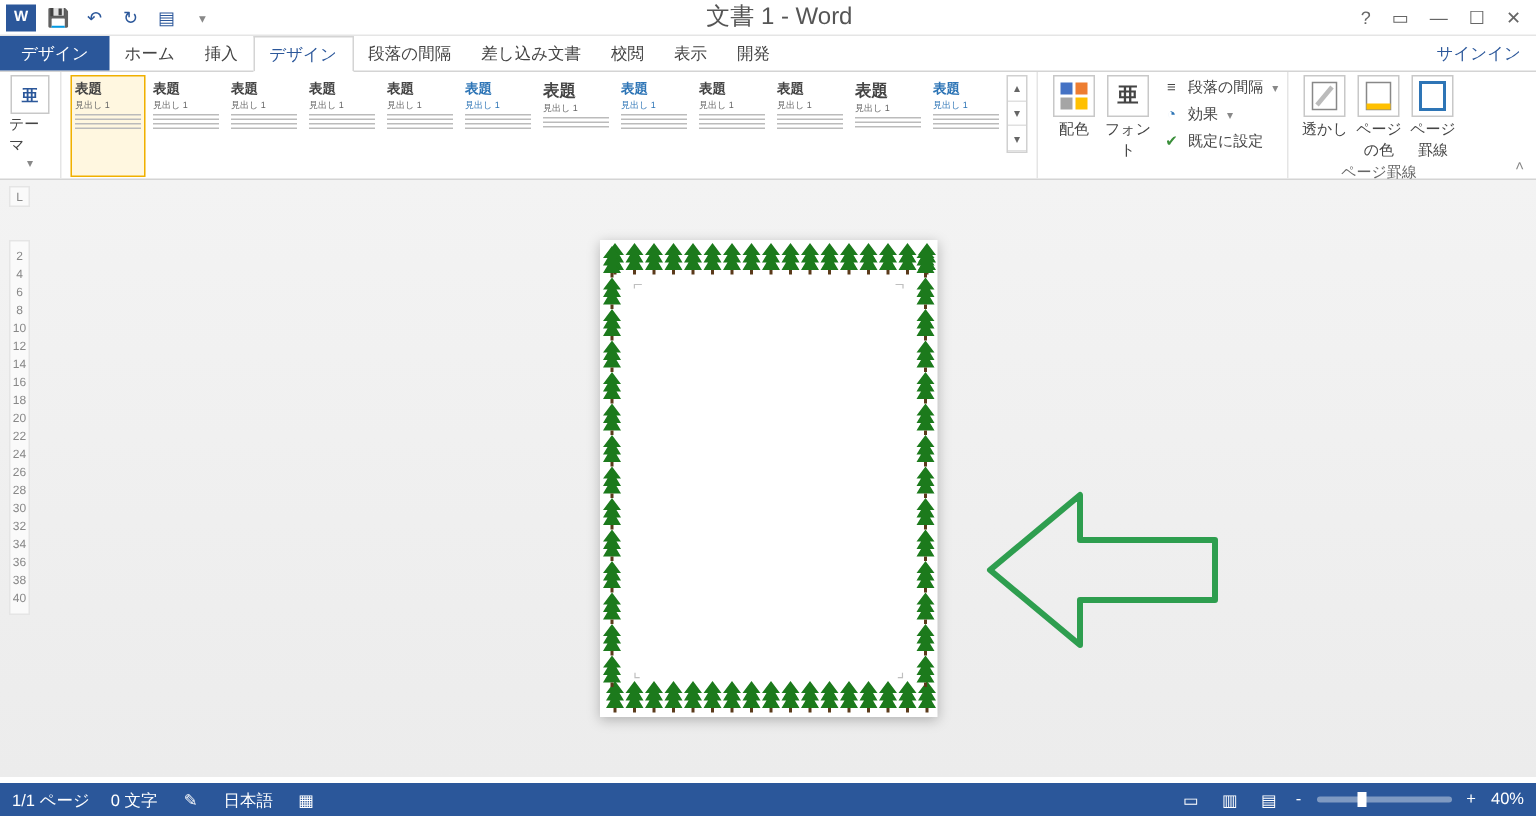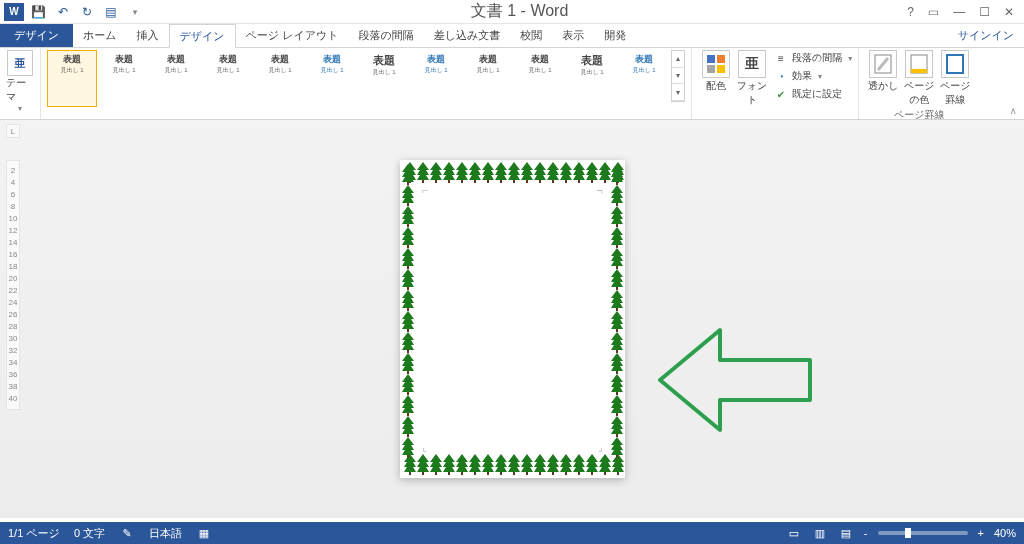--- a/index.html
+++ b/index.html
@@ -21,21 +21,21 @@
   .tabrow .signin { margin-left: auto; padding: 0 10px; color: #2b579a; display: flex; align-items: center; }
 
   
   .ribbon { height: 72px; background: #fff; border-bottom: 1px solid #d4d4d4; display: flex; font-size: 10px; color: #444; }
   .rgroup { border-right: 1px solid #e5e5e5; padding: 2px 6px 1px 6px; display: flex; flex-direction: column; }
   .rgroup .body { flex: 1; display: flex; align-items: flex-start; }
   .rgroup .glabel { text-align: center; font-size: 10px; color: #666; padding-top: 1px; }
   .themes-btn { display: flex; flex-direction: column; align-items: center; width: 28px; }
   .themes-btn .ticn { width: 26px; height: 26px; border: 1px solid #c8c8c8; display: flex; align-items: center; justify-content: center; background: #fff; font-size: 11px; font-weight: bold; color: #2b579a; }
   .gallery { display: flex; gap: 2px; }
-  .galitem { width: 50px; height: 57px; border: 1px solid transparent; padding: 2px; display: flex; flex-direction: column; cursor: pointer; overflow: hidden; align-items: center; }
+  .galitem { width: 50px; height: 68px; border: 1px solid transparent; padding: 2px; display: flex; flex-direction: column; cursor: pointer; overflow: hidden; }
   .galitem.sel { border: 1px solid #f0b000; background: #fff7e0; }
   .galitem .t1 { font-size: 9px; font-weight: bold; }
   .galitem .t2 { font-size: 6px; color: #666; }
   .galitem .lines { margin-top: 1px; }
   .galitem .lines div { height: 1px; background: #bbb; margin-bottom: 2px; }
   .galitem.blue .t1 { color: #2e75b6; }
   .galitem.blue .t2 { color: #2e75b6; }
   .galmore { width: 14px; height: 52px; border: 1px solid #d0d0d0; display: flex; flex-direction: column; }
   .galmore div { flex: 1; display: flex; align-items: center; justify-content: center; font-size: 8px; color: #666; border-bottom: 1px solid #e0e0e0; }
 
@@ -86,21 +86,20 @@
     <span>☐</span>
     <span>✕</span>
   </div>
 </div>
 
 <div class="tabrow">
   <div class="filetab">デザイン</div>
   <div class="tab">ホーム</div>
   <div class="tab">挿入</div>
   <div class="tab active">デザイン</div>
-  <div class="tab">ページ レイアウト</div>
   <div class="tab">段落の間隔</div>
   <div class="tab">差し込み文書</div>
   <div class="tab">校閲</div>
   <div class="tab">表示</div>
   <div class="tab">開発</div>
   <div class="signin">サインイン</div>
 </div>
 
 <div class="ribbon" style="position:relative">
 

